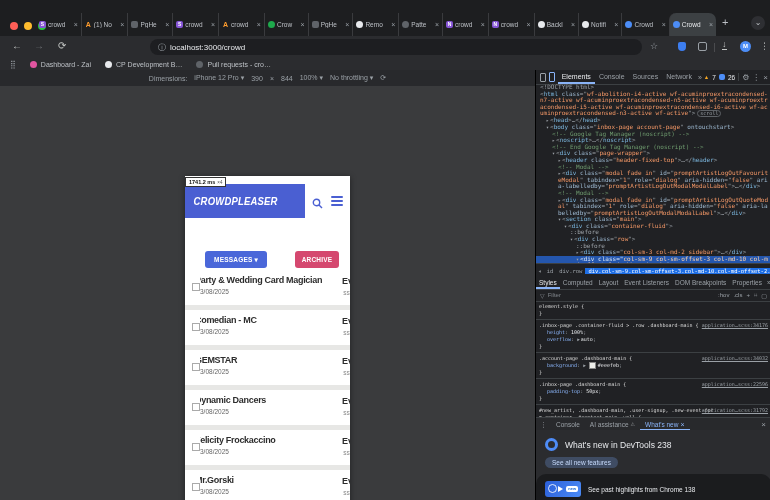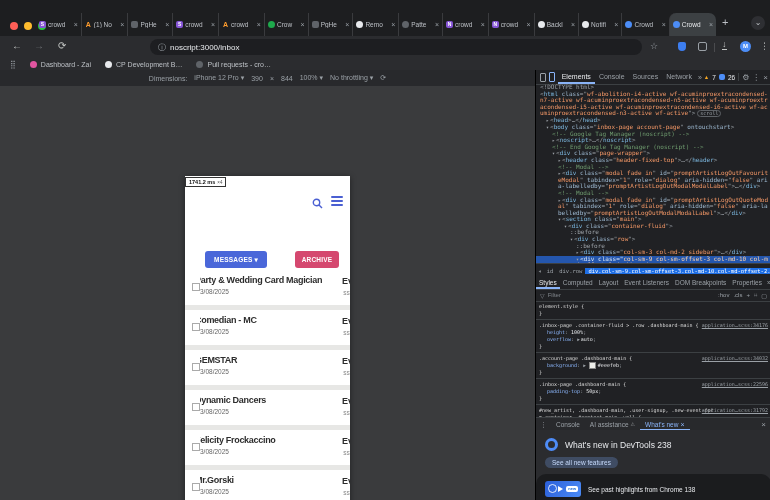--- a/index.html
+++ b/index.html
@@ -218,21 +218,21 @@
   <div class="newtab">+</div>
   <div class="tabsearch">⌄</div>
 </div>
 
 <div class="toolbar">
   <span class="navic" style="left:12px">←</span>
   <span class="navic dim" style="left:34px">→</span>
   <span class="navic" style="left:58px">⟳</span>
   <div class="urlbar">
     <span class="urlinfo">ⓘ</span>
-    <span class="urltext">noscript:3000/inbox</span>
+    <span class="urltext">localhost:3000/crowd</span>
   </div>
   <span class="star">☆</span>
   <span class="extshield"></span>
   <span class="extbox"></span>
   <span class="tbdiv"></span>
   <span class="dlic">↓</span>
   <span class="avatar">M</span>
   <span class="kebab">⋮</span>
 </div>
 
@@ -261,20 +261,23 @@
   <span><span>100%</span> <span>▾</span></span>
   <span><span>No throttling</span> <span>▾</span></span>
   <span>⟳</span>
 </div>
 
 <div class="viewport">
   <div class="phone">
     <div class="pbadge">
       <span>1741.2 ms</span>
         <span class="mult">×4</span>
+    </div>
+    <div class="pheader">
+      <span class="plogo">CROWDPLEASER</span>
     </div>
     <span class="psearch">
       <svg width="11" height="11" viewBox="0 0 11 11">
           <circle cx="4.5" cy="4.5" r="3.2" fill="none" stroke="#4a5fd2" stroke-width="1.4"></circle>
           <line x1="7" y1="7" x2="10" y2="10" stroke="#4a5fd2" stroke-width="1.4"></line>
         </svg>
     </span>
     <span class="pburger">
         <div></div>
         <div></div>

